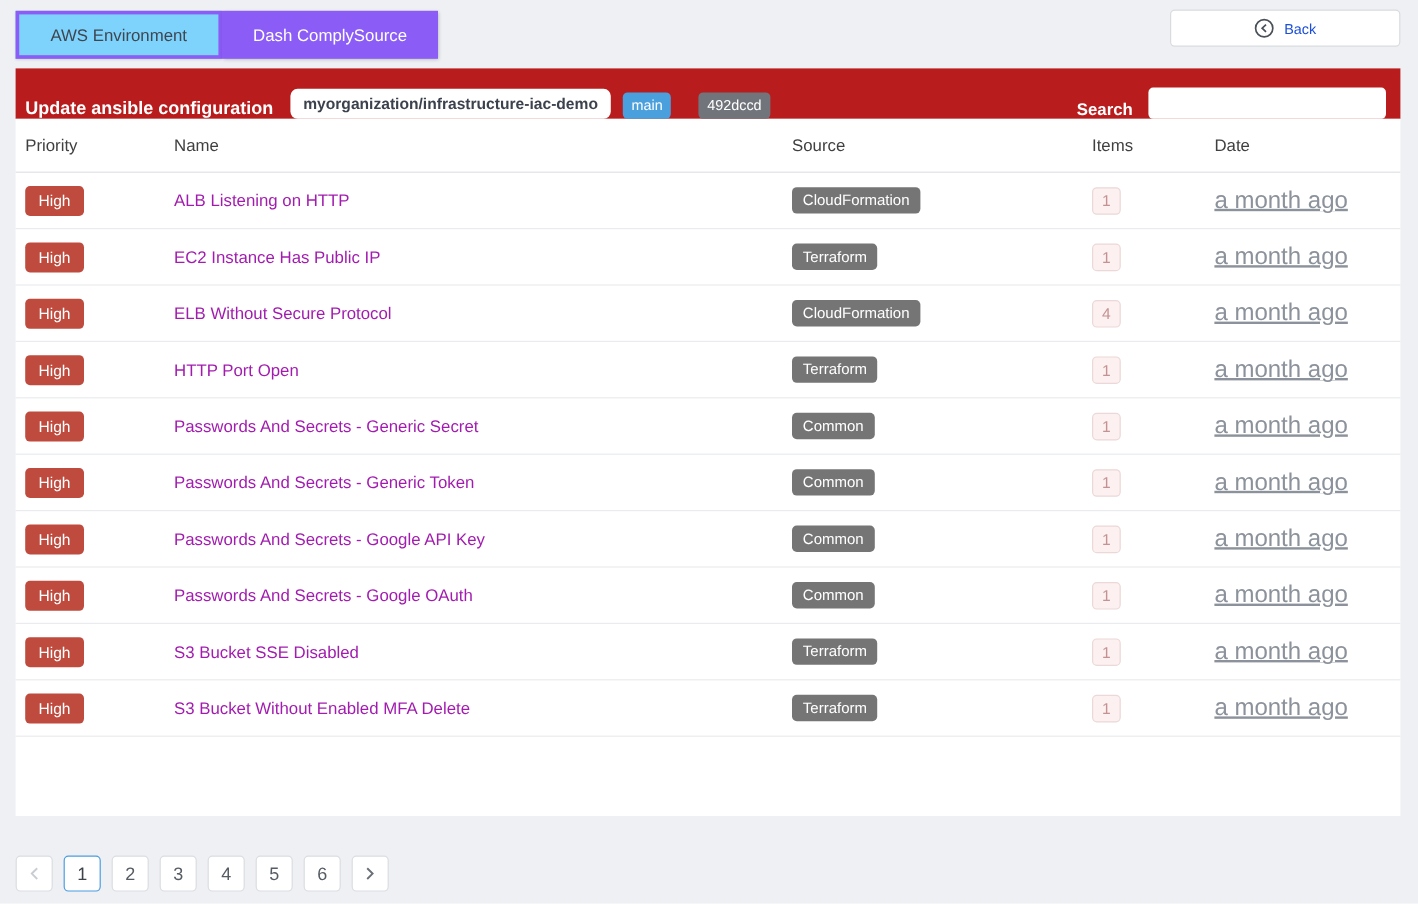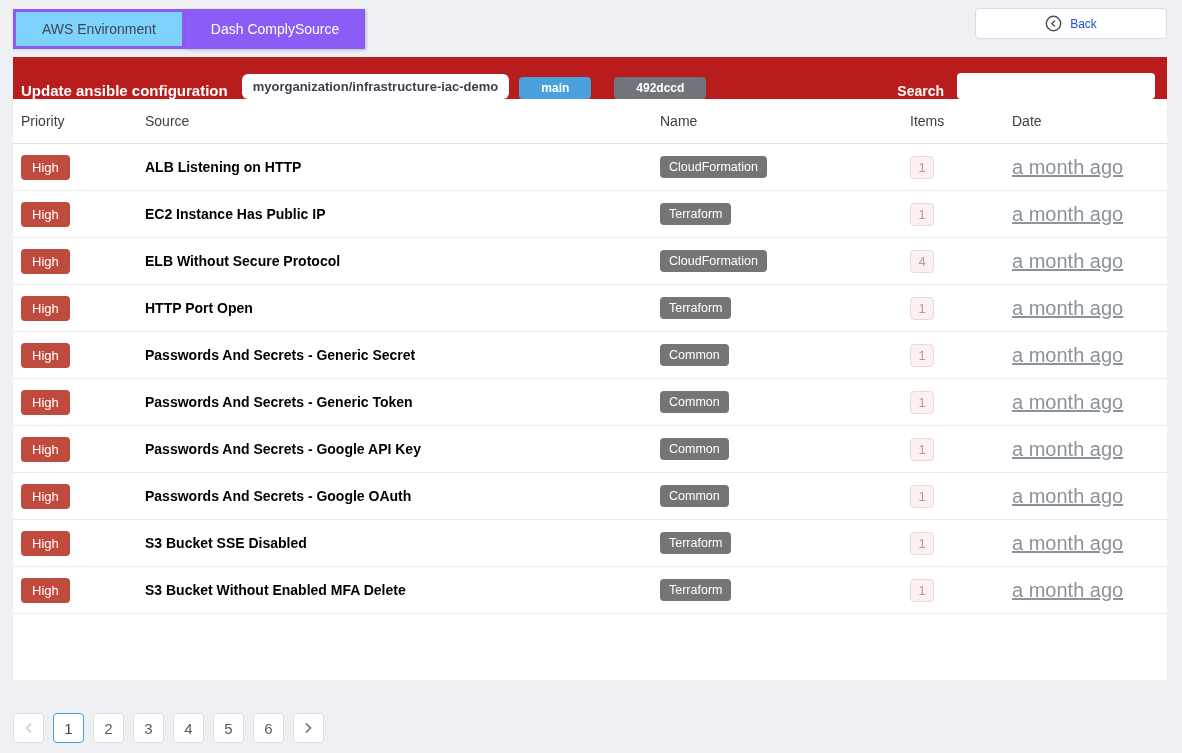--- a/index.html
+++ b/index.html
@@ -33,21 +33,21 @@
   
   .darkbar {
     margin: 8px 15px 0 13px; height: 42px; background: #b91c1c;
     display: flex; align-items: flex-end; padding: 0 12px 0 8px;
   }
   .darkbar-title { color: #ffffff; font-weight: 700; font-size: 15px; margin-right: 14px; white-space: nowrap; }
   .repo-pill {
     background: #ffffff; color: #3c424d; font-size: 13px; font-weight: 700;
     border-radius: 6px; padding: 5px 11px; white-space: nowrap;
   }
-  .badge { border-radius: 4px; padding: 4px 22px; font-size: 12px; font-weight: 700; color: #fff; white-space: nowrap; }
+  .badge { border-radius: 4px; padding: 4px 7px; font-size: 12px; font-weight: 400; color: #fff; white-space: nowrap; }
   .badge.branch { background: #4aa0dd; margin-left: 10px; }
   .badge.commit { background: #71747b; margin-left: 23px; }
   .darkbar-spacer { flex: 1; }
   .search-label { color: #ffffff; font-weight: 700; font-size: 14px; margin-right: 13px; }
   .search-input {
     width: 198px; height: 26px; border: none; border-radius: 4px;
     background: #ffffff; font-size: 13px; padding: 0 8px; outline: none;
     font-family: "Liberation Sans", sans-serif;
   }
   
@@ -57,21 +57,21 @@
     grid-template-columns: 124px 515px 250px 102px auto;
     align-items: center; padding: 0 8px;
   }
   .thead { height: 45px; border-bottom: 1px solid #dfe2e6; }
   .thead span { font-size: 14px; color: #404040; font-weight: 500; }
   .tbody-row { height: 47px; border-bottom: 1px solid #e9ebee; }
   .prio-badge {
     display: inline-block; background: #bf4b3e; color: #ffffff;
     font-size: 13px; border-radius: 4px; padding: 5px 11px; justify-self: start;
   }
-  .cell-name { font-size: 14px; font-weight: 700; color: #000000; }
+  .cell-name { font-size: 14px; font-weight: 400; color: #a21caf; }
   .src-badge {
     display: inline-block; background: #757575; color: #ffffff;
     font-size: 12.5px; border-radius: 4px; padding: 4px 9px; justify-self: start;
   }
   .items-box {
     display: inline-flex; align-items: center; justify-content: center;
     min-width: 24px; height: 23px; padding: 0 5px;
     background: #fcf0f0; border: 1px solid #ecd8d8; border-radius: 4px;
     color: #c49292; font-size: 13px; justify-self: start;
   }
@@ -110,22 +110,22 @@
   <span class="badge branch">main</span>
   <span class="badge commit">492dccd</span>
   <span class="darkbar-spacer"></span>
   <span class="search-label">Search</span>
   <input class="search-input" type="text" placeholder="" style="">
 </div>
 
 <div class="card">
   <div class="trow thead">
     <span>Priority</span>
+    <span>Name</span>
     <span>Source</span>
-    <span>Name</span>
     <span>Items</span>
     <span>Date</span>
   </div>
 
   <div class="trow tbody-row">
     <span class="prio-badge">High</span>
     <span class="cell-name">ALB Listening on HTTP</span>
     <span class="src-badge">CloudFormation</span>
     <span class="items-box">1</span>
     <span class="cell-date">a month ago</span>

